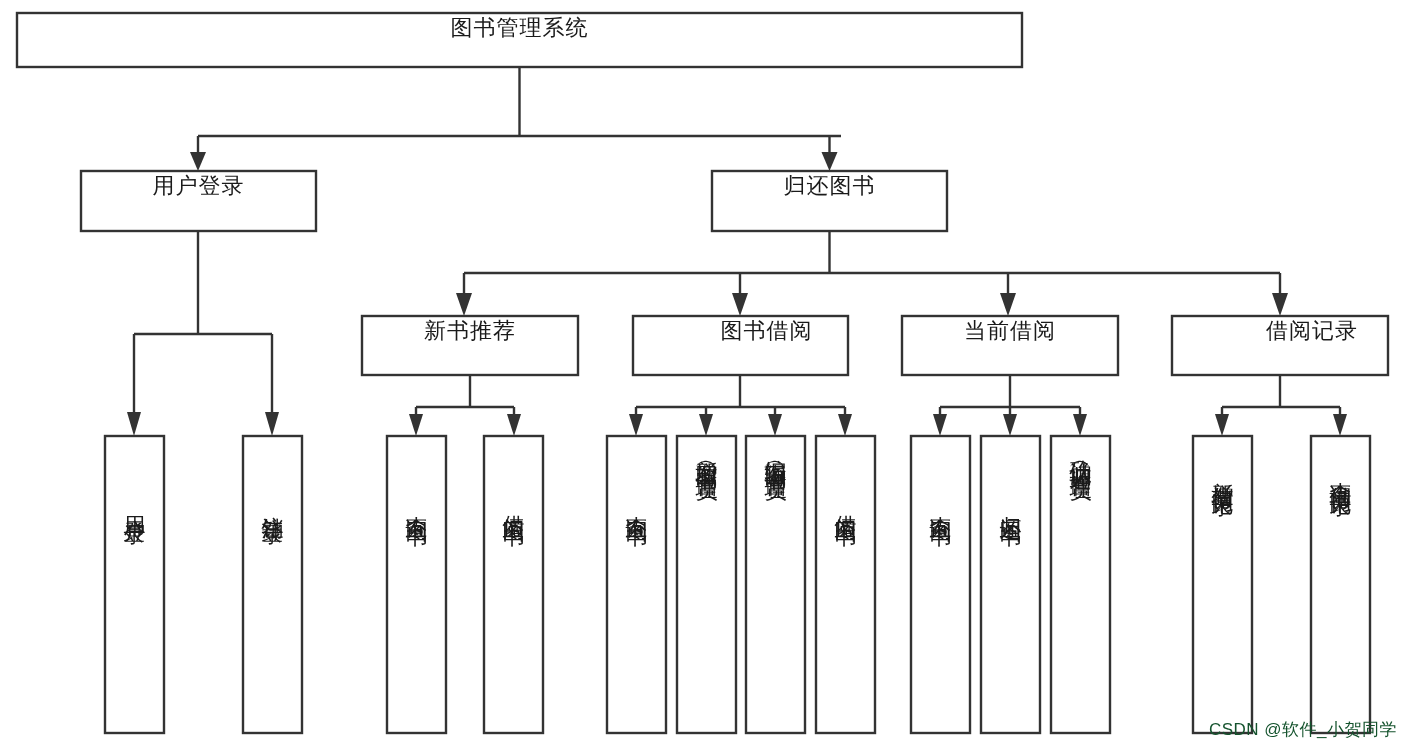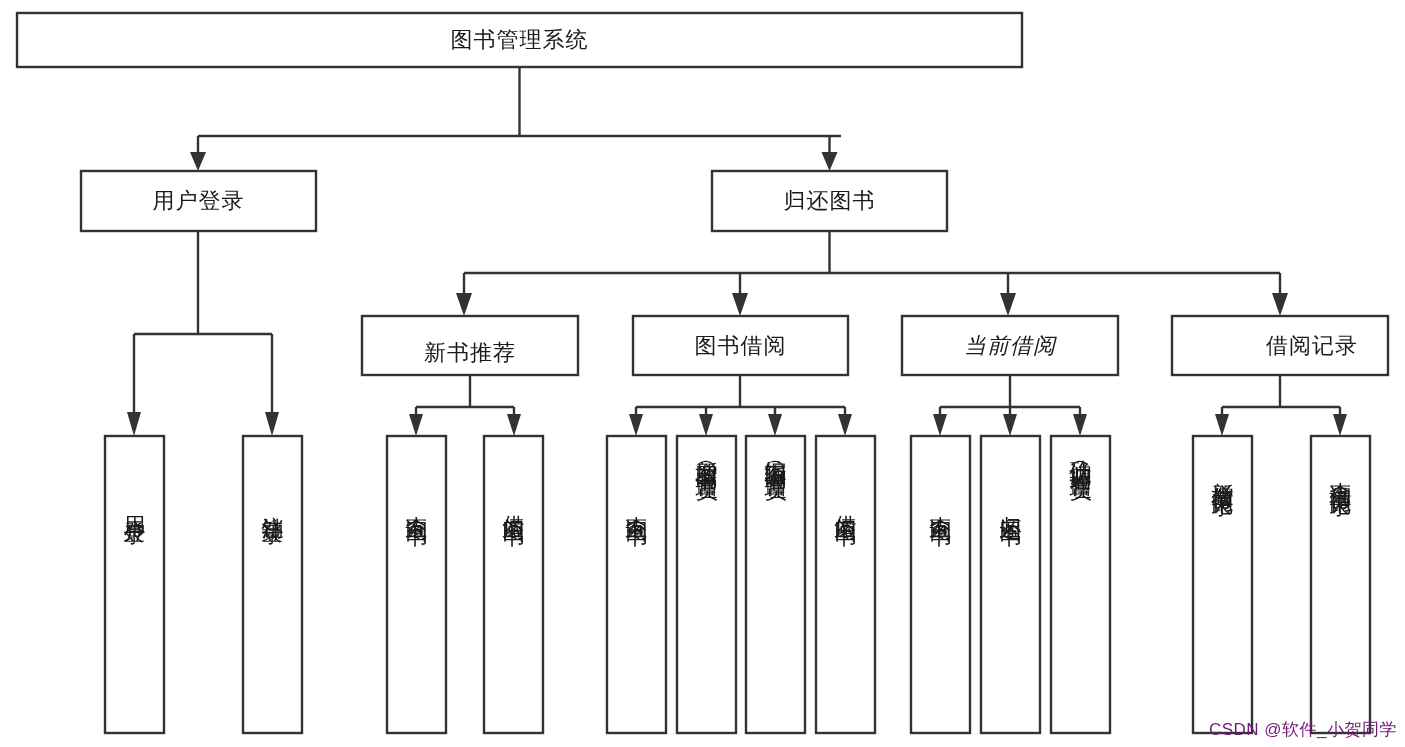--- a/index.html
+++ b/index.html
@@ -56,38 +56,38 @@
     font-family: "Liberation Sans", "DejaVu Sans", sans-serif;
     font-size: 22px;
     line-height: 1;
     color: #1a1a1a;
     letter-spacing: 3px;
     white-space: nowrap;
   }
   .hlabel-wrap {
     position: absolute;
     display: flex;
-    align-items: center;
+    align-items: flex-start;
     justify-content: center;
     pointer-events: none;
   }
   .hlabel-text {
     font-family: "Liberation Sans", "DejaVu Sans", sans-serif;
     font-size: 22px;
     color: #1a1a1a;
     letter-spacing: 1px;
     white-space: nowrap;
   }
   #watermark {
     position: absolute;
     right: 8px;
     bottom: 6px;
     font-family: "Liberation Sans", "DejaVu Sans", sans-serif;
     font-size: 17px;
-    color: #701a75;
+    color: #14532d;
     letter-spacing: 0.5px;
     white-space: nowrap;
     pointer-events: none;
   }
 </style>
 </head>
 <body>
 
 <div id="diagram-root">
 
@@ -196,24 +196,24 @@
   <div class="hlabel-wrap" style="left:81px; top:171px; width:235px; height:60px;">
     <span class="hlabel-text">用户登录</span>
   </div>
   <div class="hlabel-wrap" style="left:712px; top:171px; width:235px; height:60px;">
     <span class="hlabel-text">归还图书</span>
   </div>
 
   <div class="hlabel-wrap" style="left:362px; top:316px; width:216px; height:73px;">
     <span class="hlabel-text">新书推荐</span>
   </div>
-  <div class="hlabel-wrap" style="left:633px; top:316px; width:215px; height:59px;">
+  <div class="hlabel-wrap" style="left:659px; top:316px; width:215px; height:59px;">
     <span class="hlabel-text">图书借阅</span>
   </div>
-  <div class="hlabel-wrap" style="left:902px; top:316px; width:216px; height:59px;font-style:italic;">
+  <div class="hlabel-wrap" style="left:902px; top:316px; width:216px; height:59px;">
     <span class="hlabel-text">当前借阅</span>
   </div>
   <div class="hlabel-wrap" style="left:1172px; top:316px; width:216px; height:59px;margin-left:32px;">
     <span class="hlabel-text">借阅记录</span>
   </div>
 
   <div class="vlabel-wrap" style="left:105px; top:436px; width:59px; height:297px; padding-top:62px;">
     <span class="vlabel-text">用户登录</span>
   </div>
   <div class="vlabel-wrap" style="left:243px; top:436px; width:59px; height:297px; padding-top:62px;">

